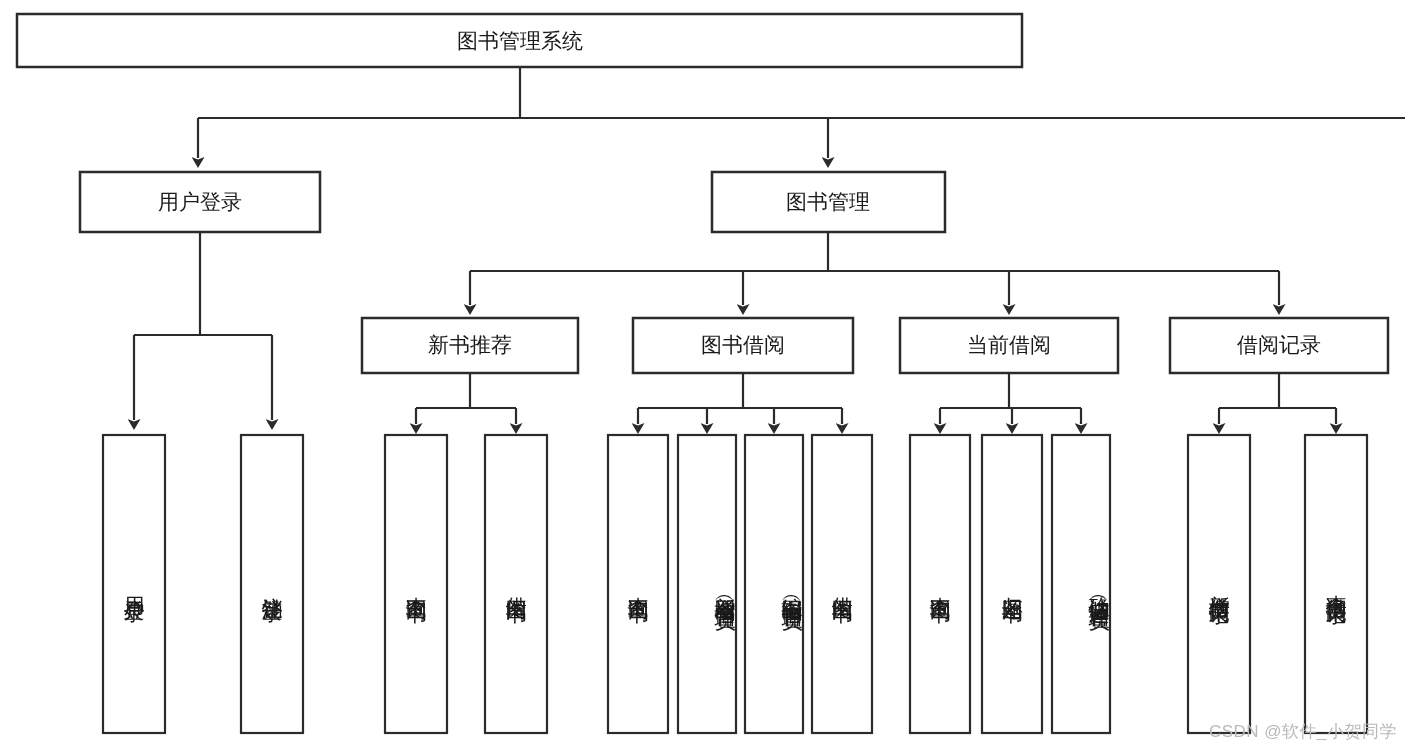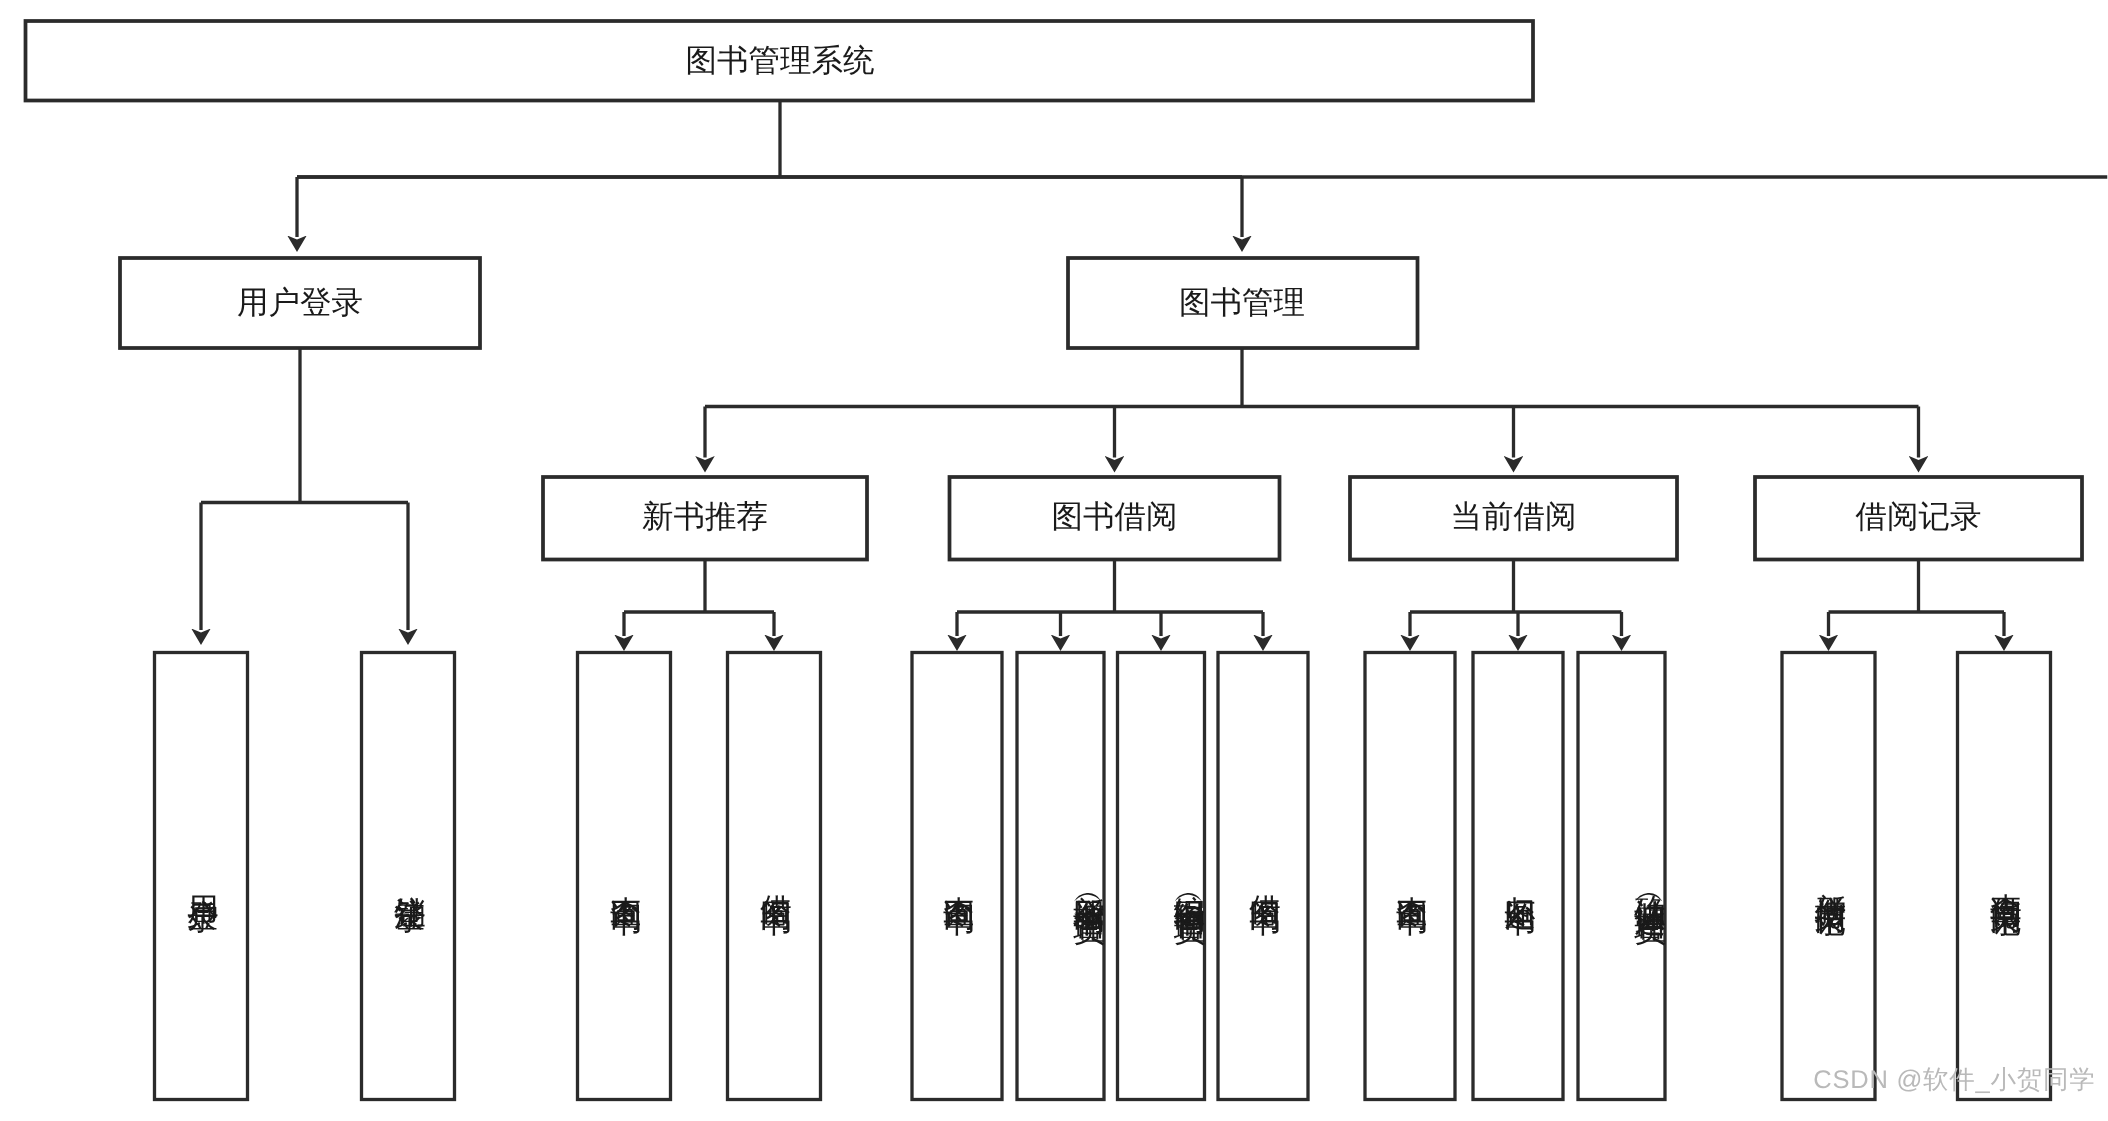--- a/index.html
+++ b/index.html
@@ -61,21 +61,21 @@
     font-size: 21px;
     line-height: 1.08;
     letter-spacing: 2px;
     color: #1a1a1a;
     white-space: nowrap;
     pointer-events: none;
   }
   .watermark {
     position: absolute;
     right: 8px;
-    bottom: 16px;
+    bottom: 4px;
     font-family: "Liberation Sans", "DejaVu Sans", sans-serif;
     font-size: 17px;
     color: #b9b9b9;
     letter-spacing: 0.5px;
     white-space: nowrap;
   }
 </style>
 </head>
 <body>
 

